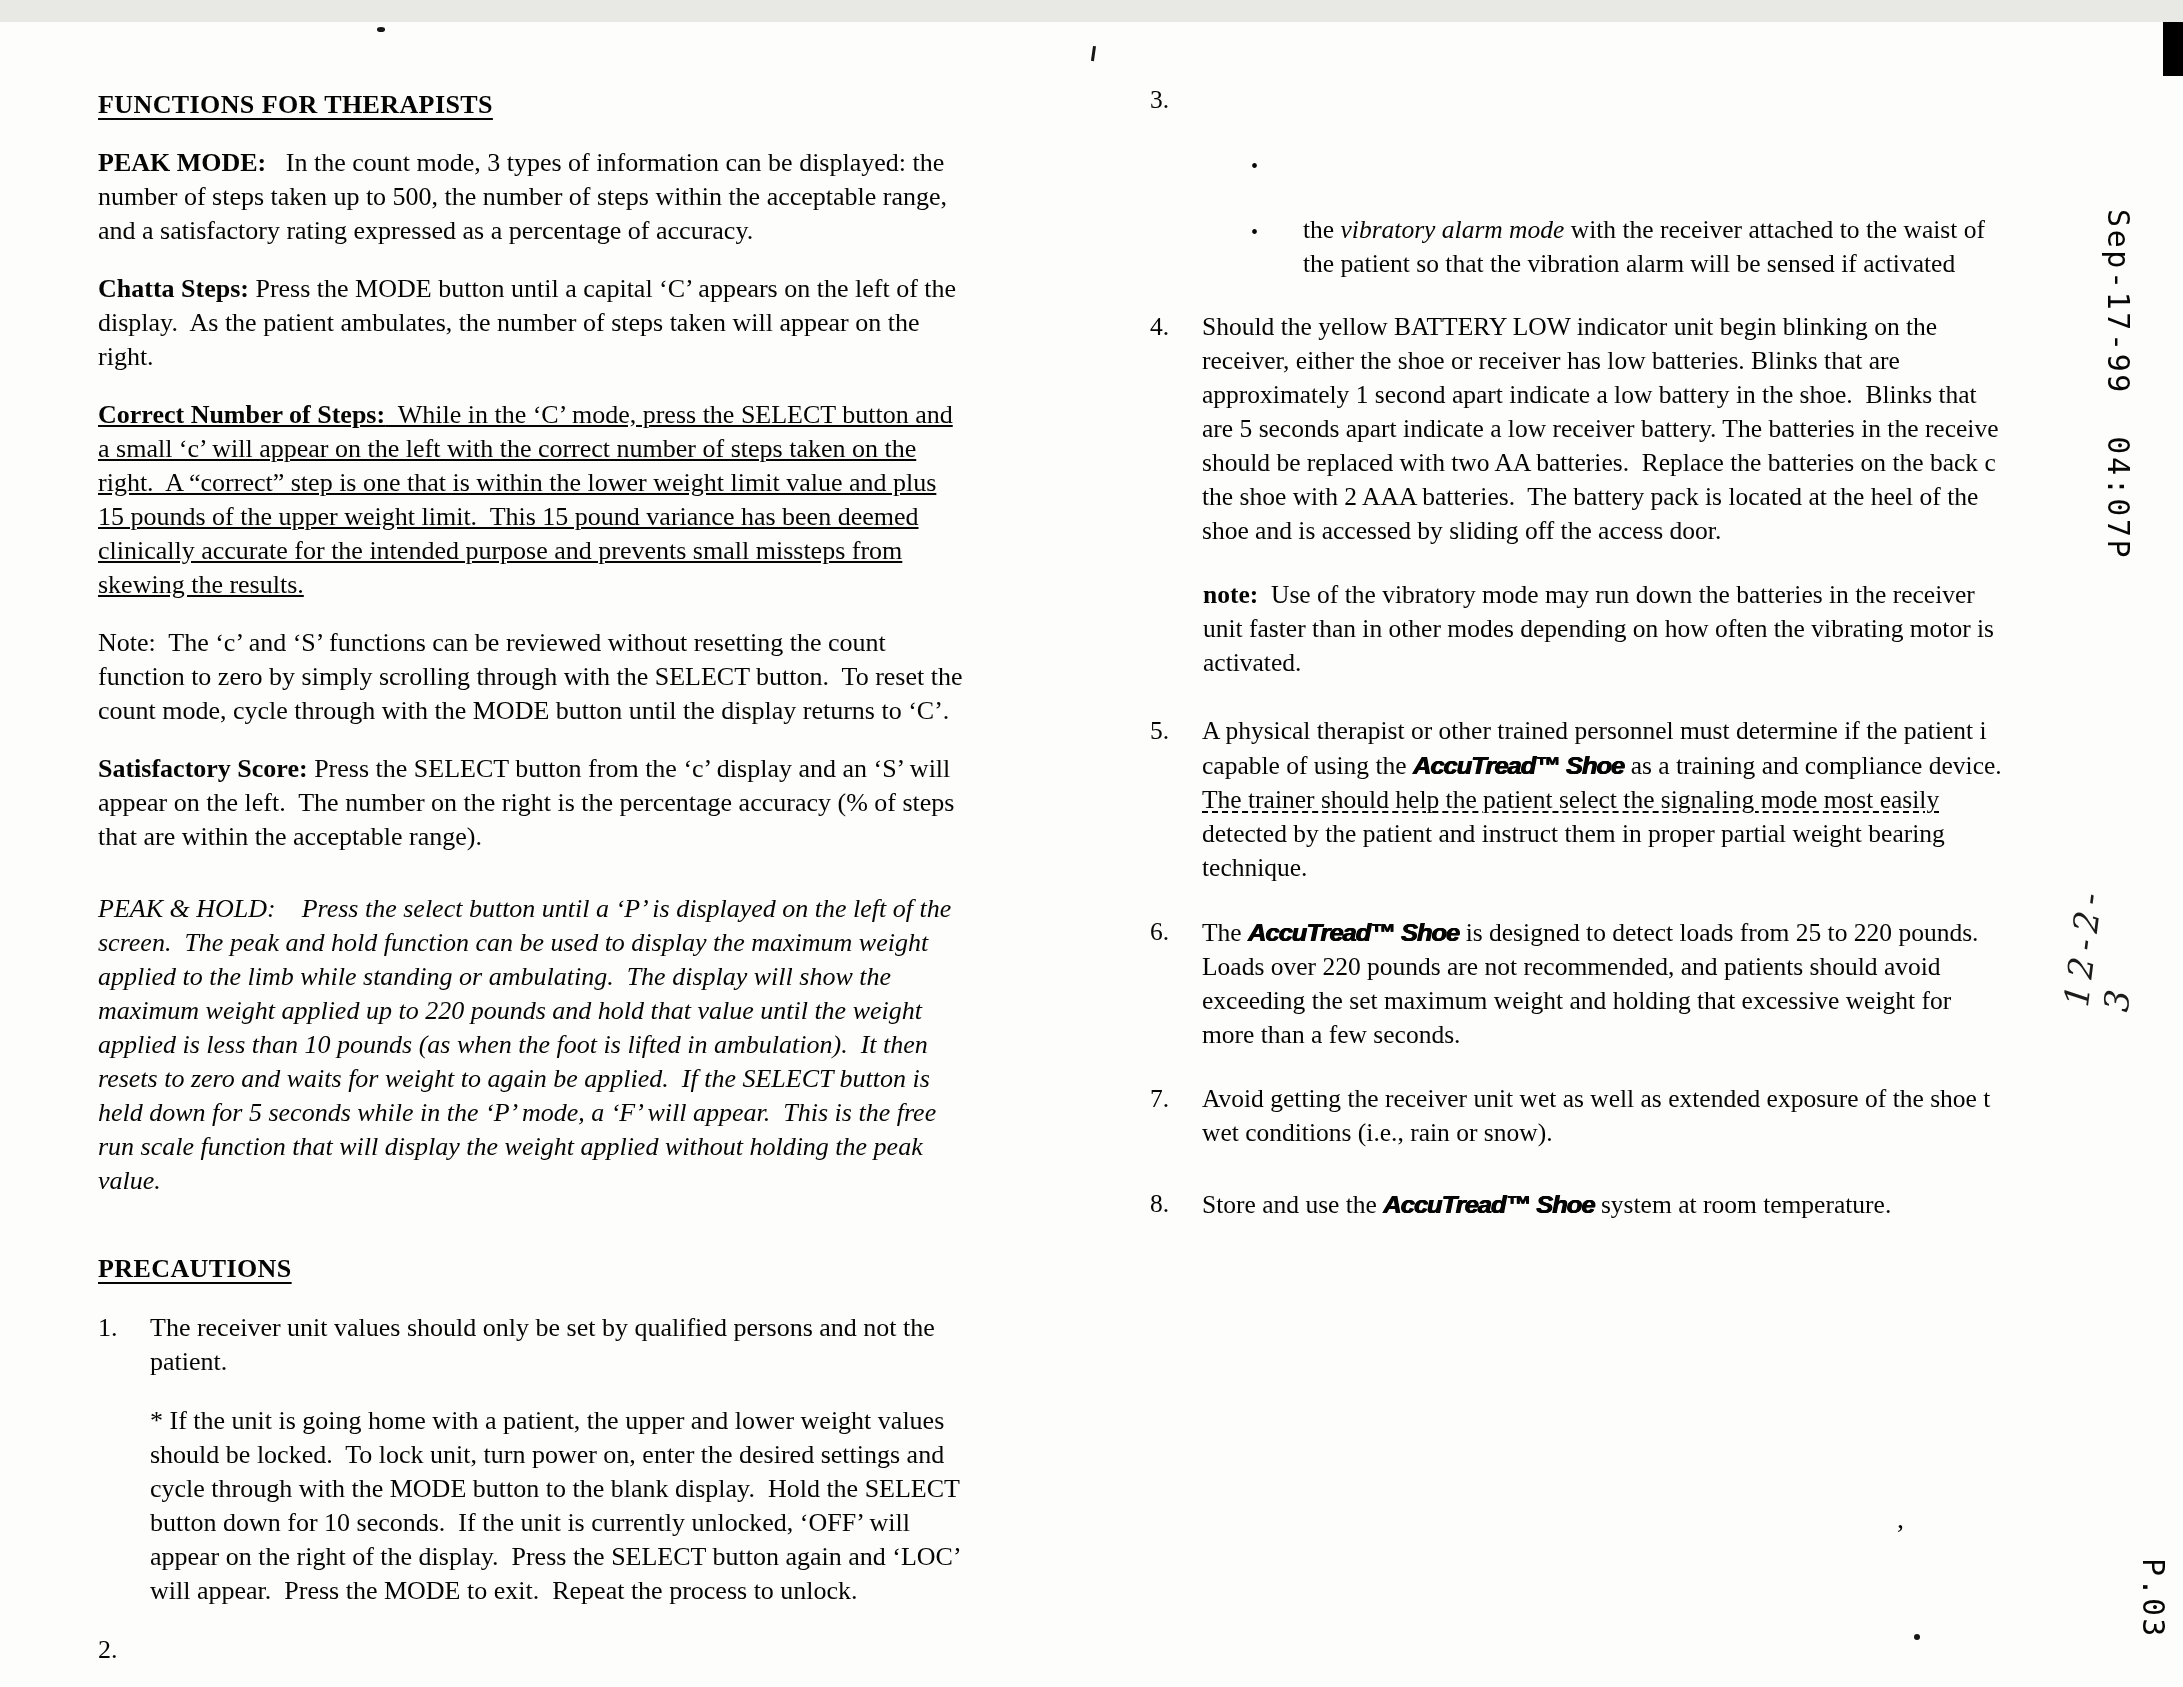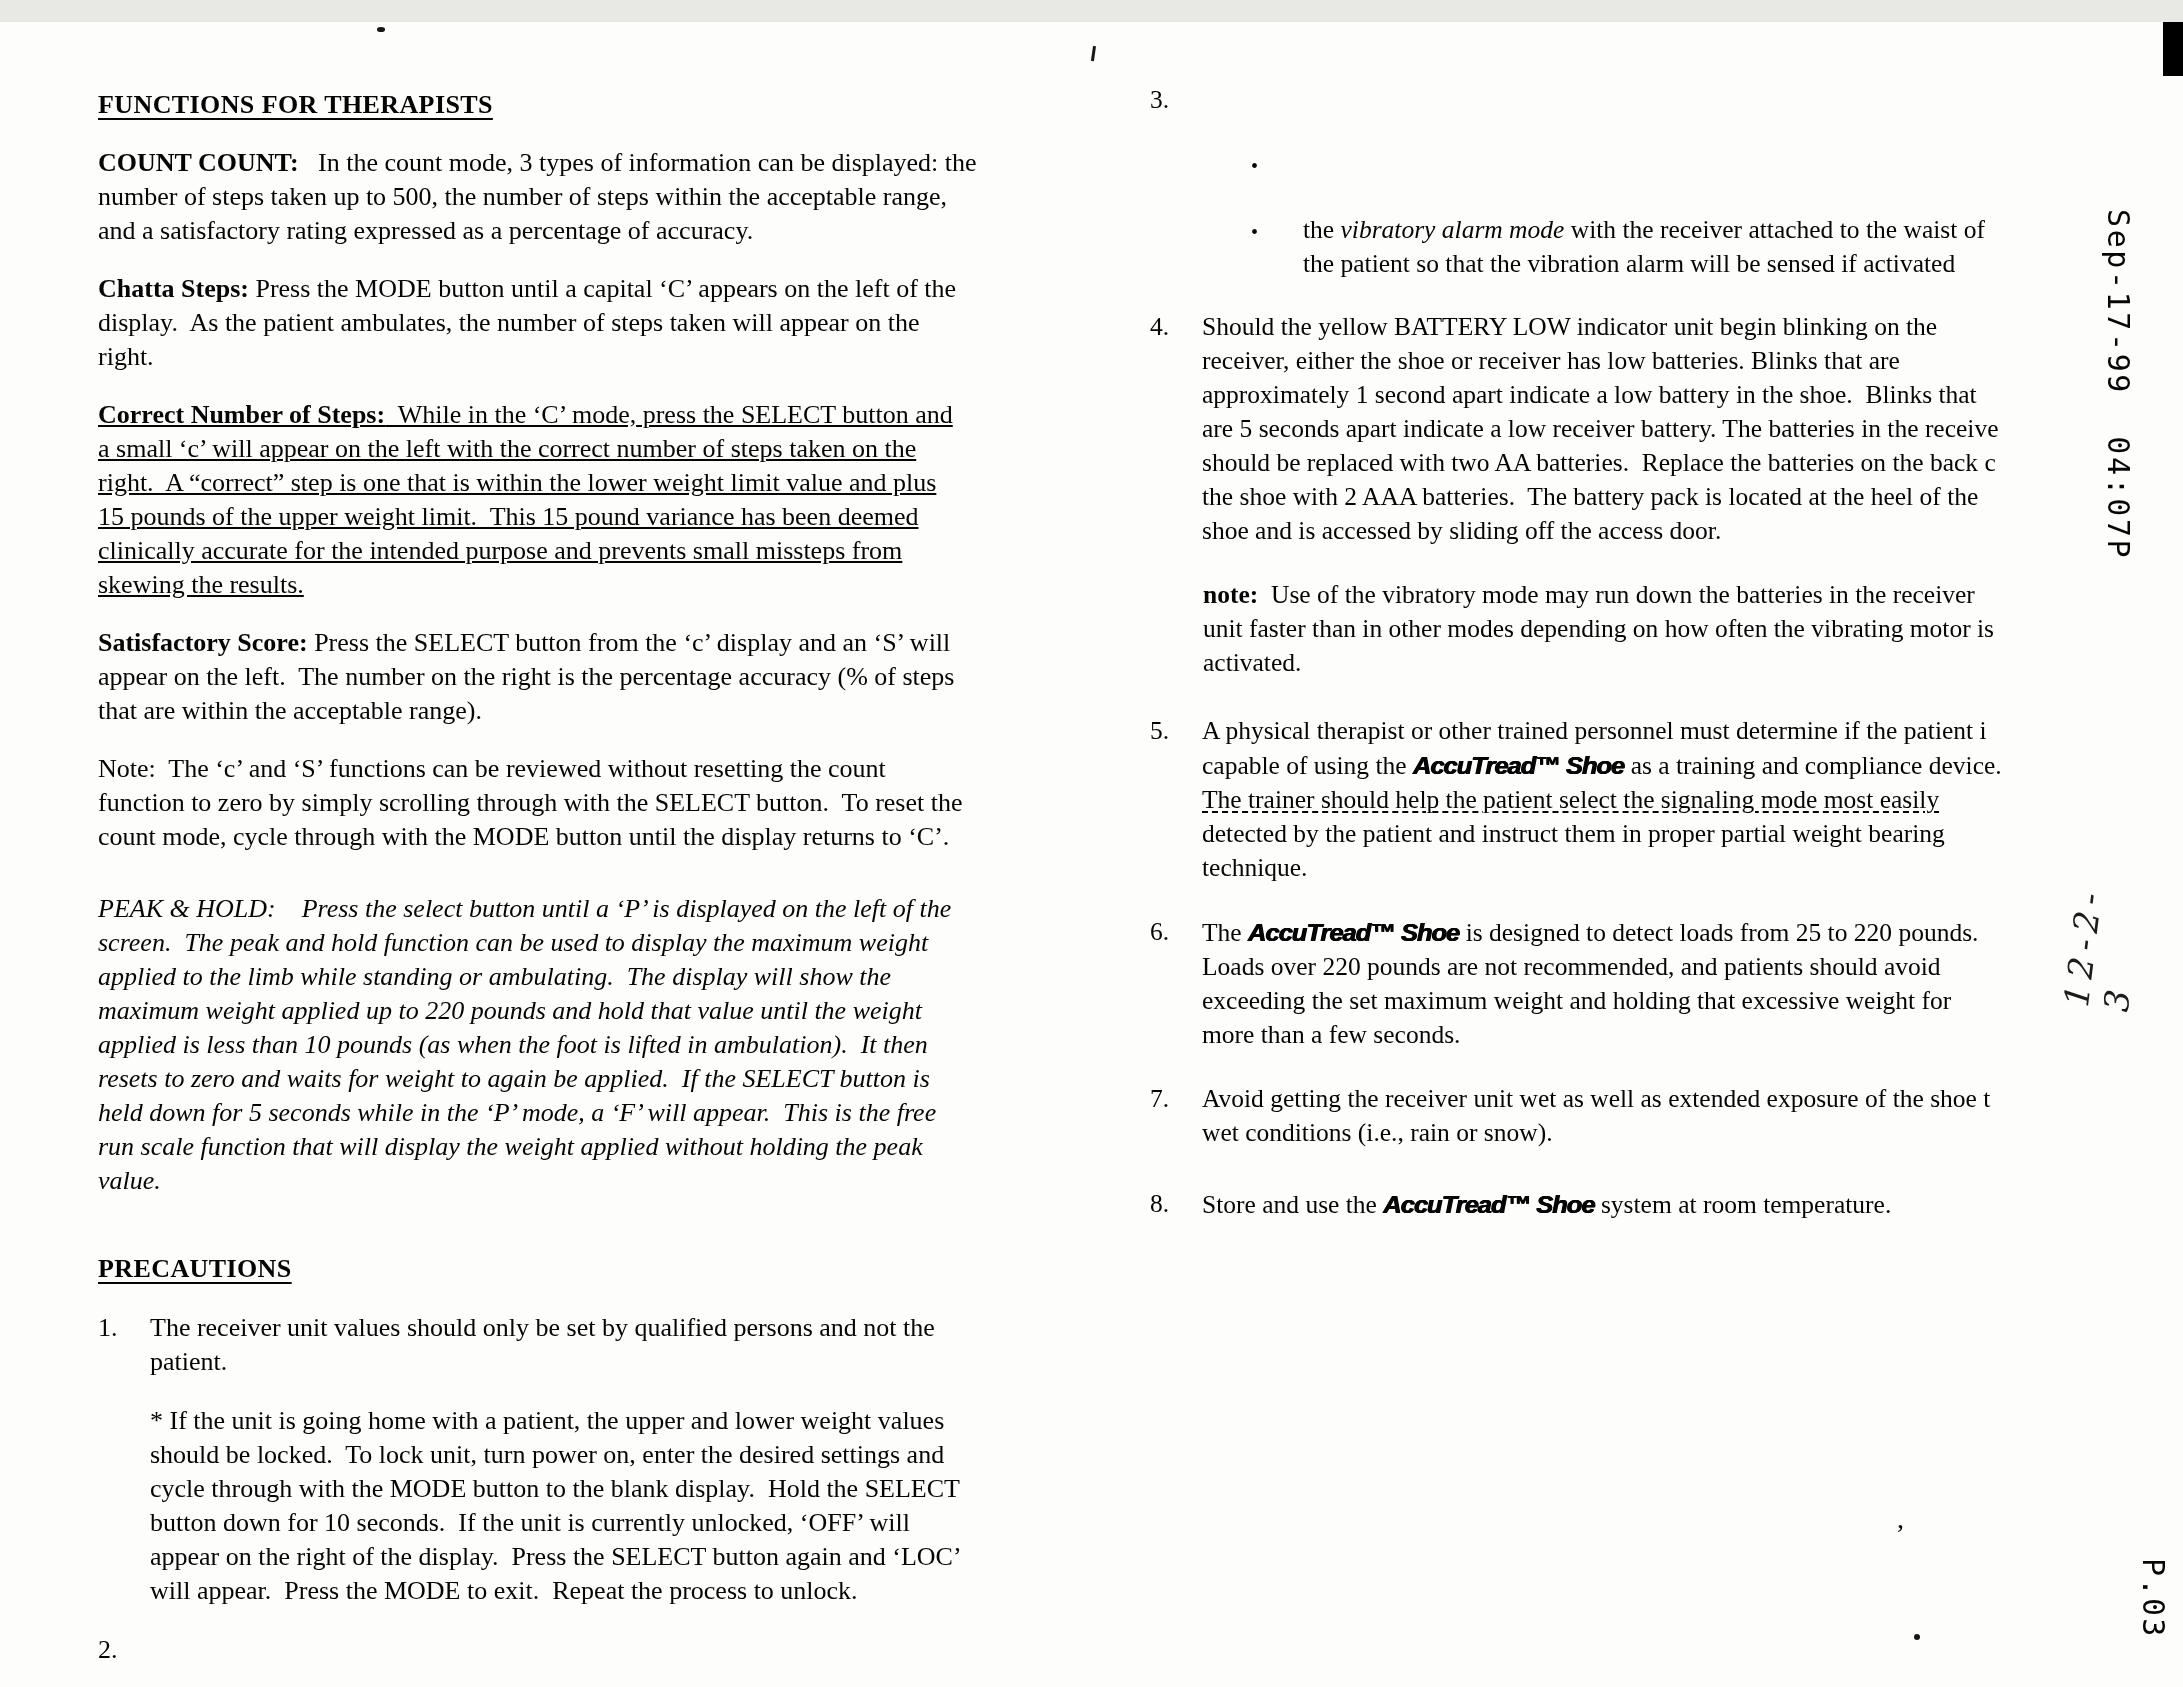--- a/index.html
+++ b/index.html
@@ -34,38 +34,38 @@
   #speck-2{left:1897px;top:1481px;width:auto;height:auto;background:none;font-size:28px;}
   #speck-3{left:1914px;top:1612px;width:6px;height:6px;border-radius:50%;}
   #speck-4{left:1092px;top:24px;width:2.6px;height:14.6px;transform:rotate(8deg);}
 </style>
 </head>
 <body>
 
 <div id="page">
   <div id="col-left" class="col">
       <div class="block heading" style="margin-top: 0px;"><span>FUNCTIONS FOR THERAPISTS</span></div>
-      <div class="block para" style="margin-top: 24px;"><span class="b">COUNT COUNT:   </span><span>In the count mode, 3 types of information can be displayed: the
+      <div class="block para" style="margin-top: 24px;"><span class="b">PEAK MODE:   </span><span>In the count mode, 3 types of information can be displayed: the
 number of steps taken up to 500, the number of steps within the acceptable range,
 and a satisfactory rating expressed as a percentage of accuracy.</span></div>
       <div class="block para" style="margin-top: 24px;"><span class="b">Chatta Steps: </span><span>Press the MODE button until a capital ‘C’ appears on the left of the
 display.  As the patient ambulates, the number of steps taken will appear on the
 right.</span></div>
       <div class="block para" style="margin-top: 24px; text-decoration: underline;"><span class="b">Correct Number of Steps:</span><span>  While in the ‘C’ mode, press the SELECT button and
 a small ‘c’ will appear on the left with the correct number of steps taken on the
 right.  A “correct” step is one that is within the lower weight limit value and plus
 15 pounds of the upper weight limit.  This 15 pound variance has been deemed
 clinically accurate for the intended purpose and prevents small missteps from
 skewing the results.</span></div>
+      <div class="block para" style="margin-top: 24px;"><span>Note:  The ‘c’ and ‘S’ functions can be reviewed without resetting the count
+function to zero by simply scrolling through with the SELECT button.  To reset the
+count mode, cycle through with the MODE button until the display returns to ‘C’.</span></div>
       <div class="block para" style="margin-top: 24px;"><span class="b">Satisfactory Score:</span><span> Press the SELECT button from the ‘c’ display and an ‘S’ will
 appear on the left.  The number on the right is the percentage accuracy (% of steps
 that are within the acceptable range).</span></div>
-      <div class="block para" style="margin-top: 24px;"><span>Note:  The ‘c’ and ‘S’ functions can be reviewed without resetting the count
-function to zero by simply scrolling through with the SELECT button.  To reset the
-count mode, cycle through with the MODE button until the display returns to ‘C’.</span></div>
       <div class="block para" style="margin-top: 38px; font-style: italic;"><span>PEAK &amp; HOLD:    Press the select button until a ‘P’ is displayed on the left of the
 screen.  The peak and hold function can be used to display the maximum weight
 applied to the limb while standing or ambulating.  The display will show the
 maximum weight applied up to 220 pounds and hold that value until the weight
 applied is less than 10 pounds (as when the foot is lifted in ambulation).  It then
 resets to zero and waits for weight to again be applied.  If the SELECT button is
 held down for 5 seconds while in the ‘P’ mode, a ‘F’ will appear.  This is the free
 run scale function that will display the weight applied without holding the peak
 value.</span></div>
       <div class="block heading" style="margin-top: 54px;"><span>PRECAUTIONS</span></div>

